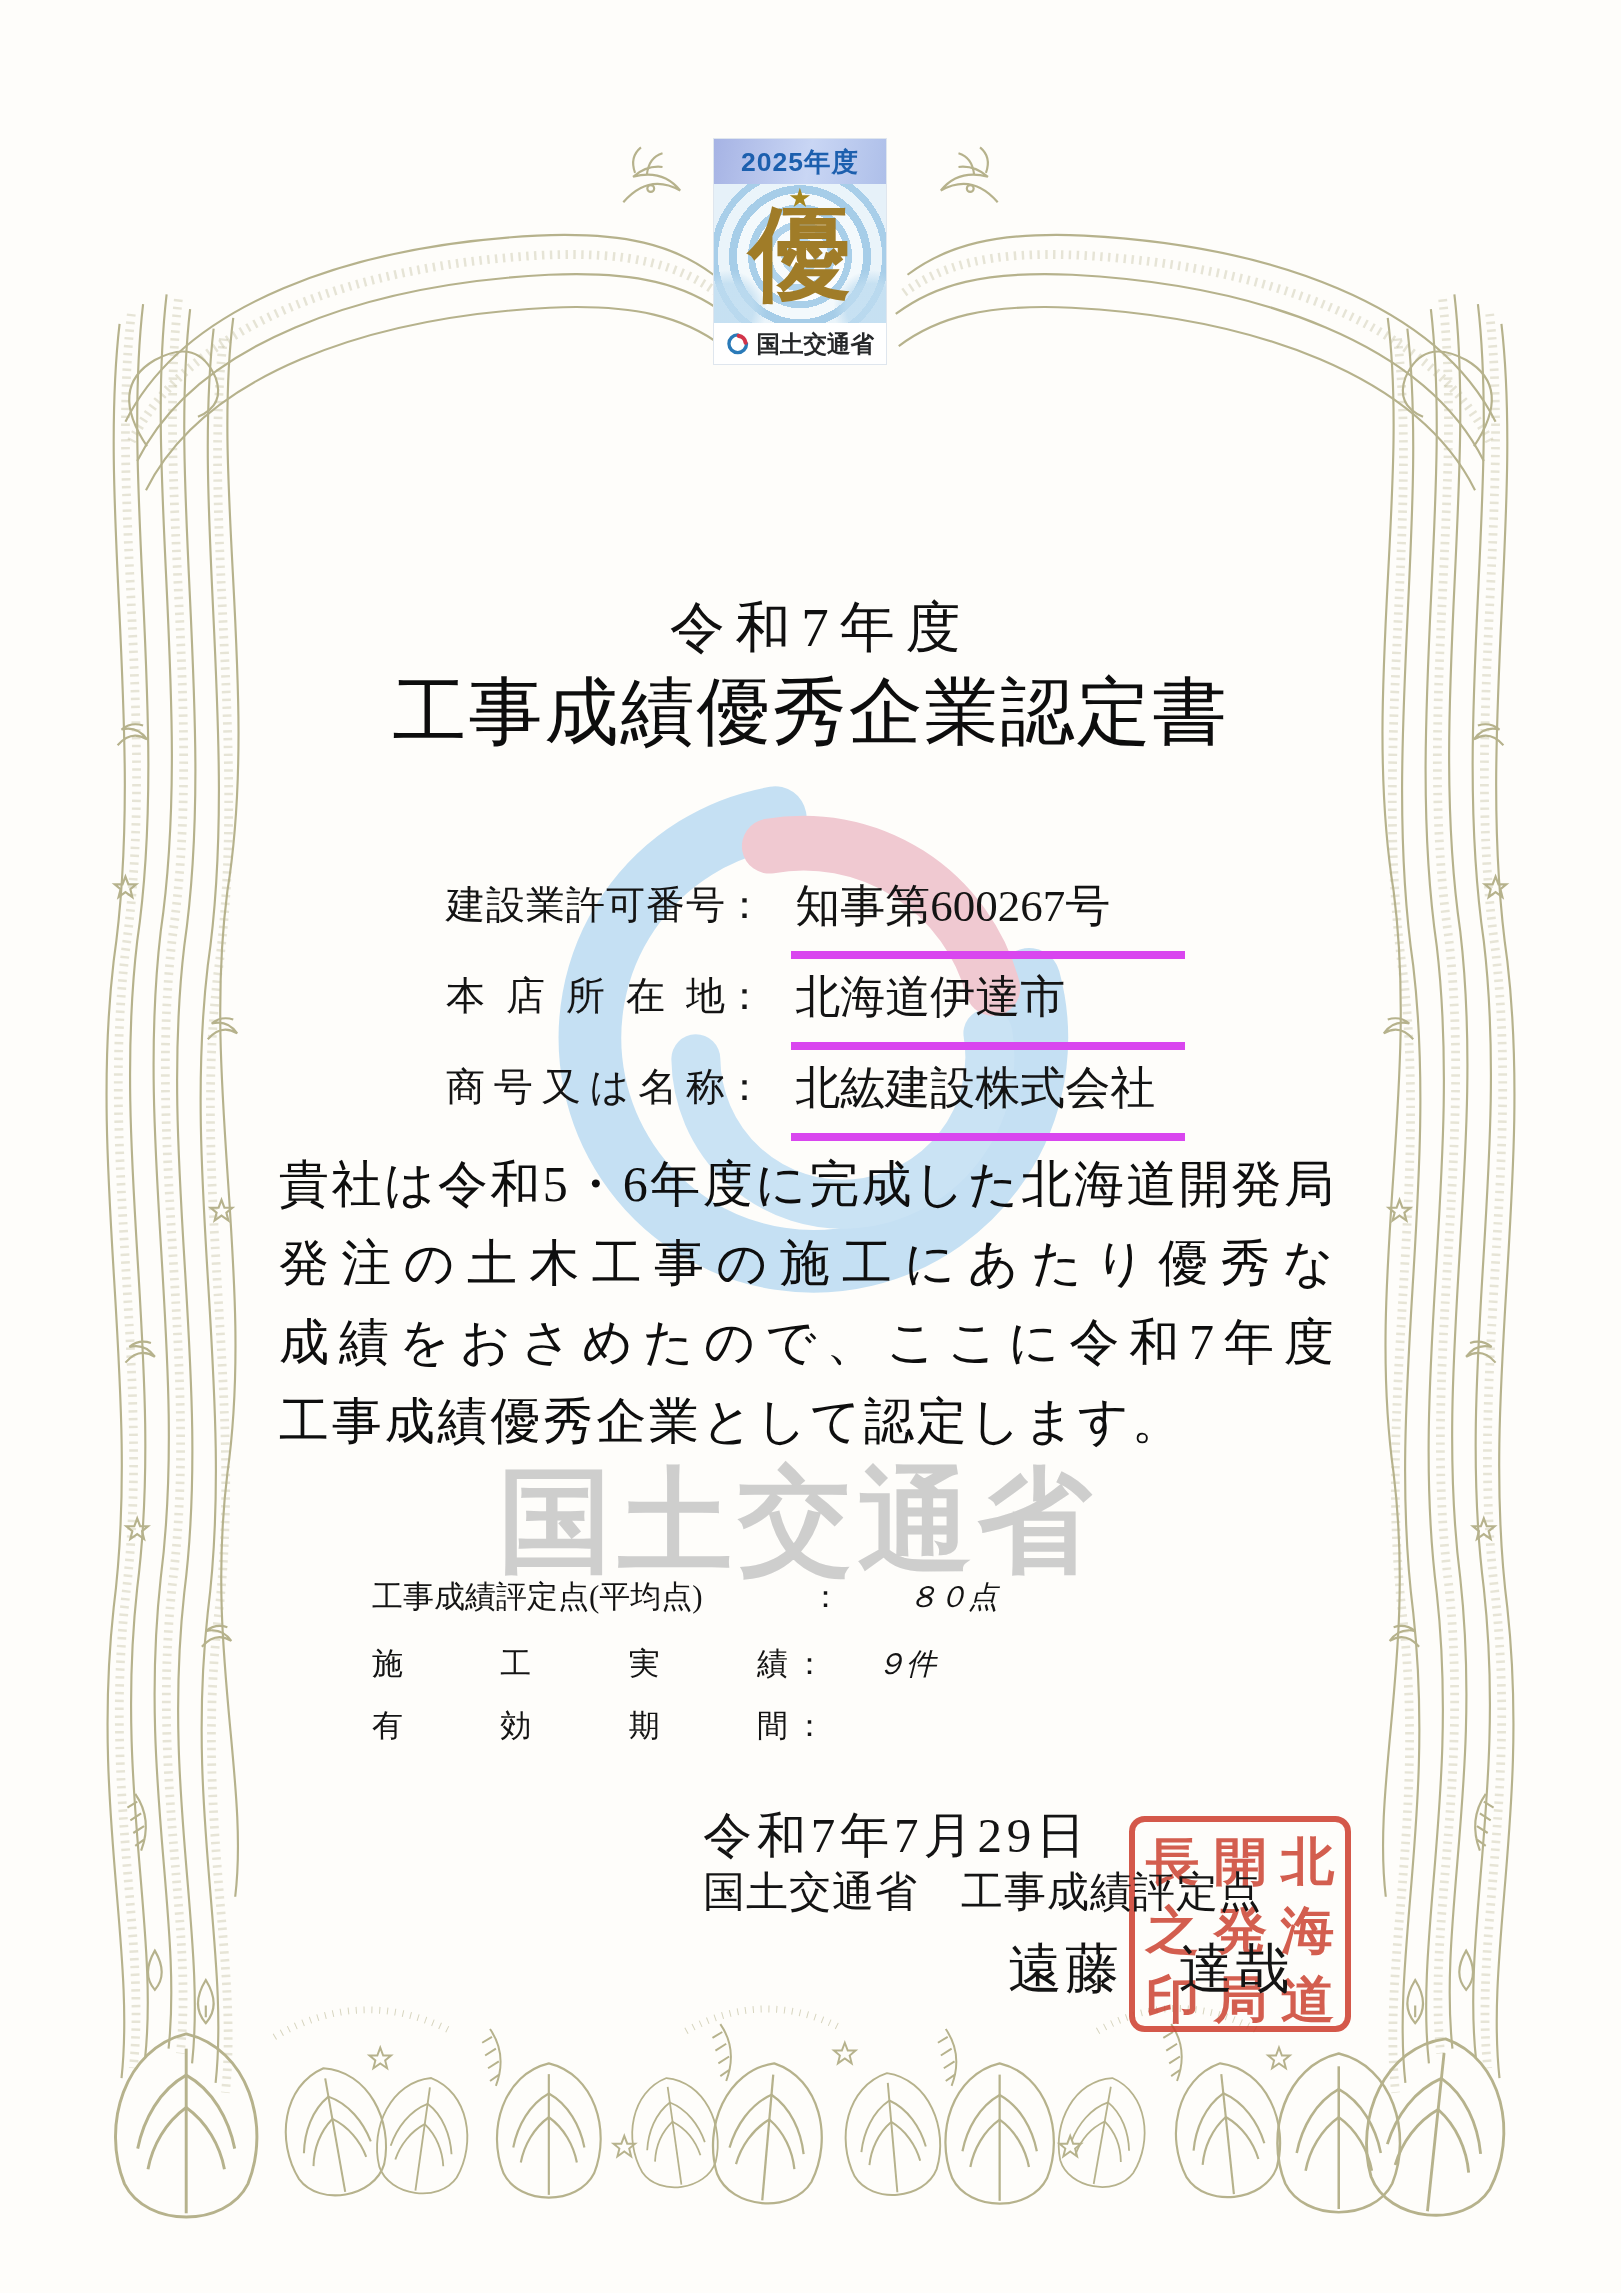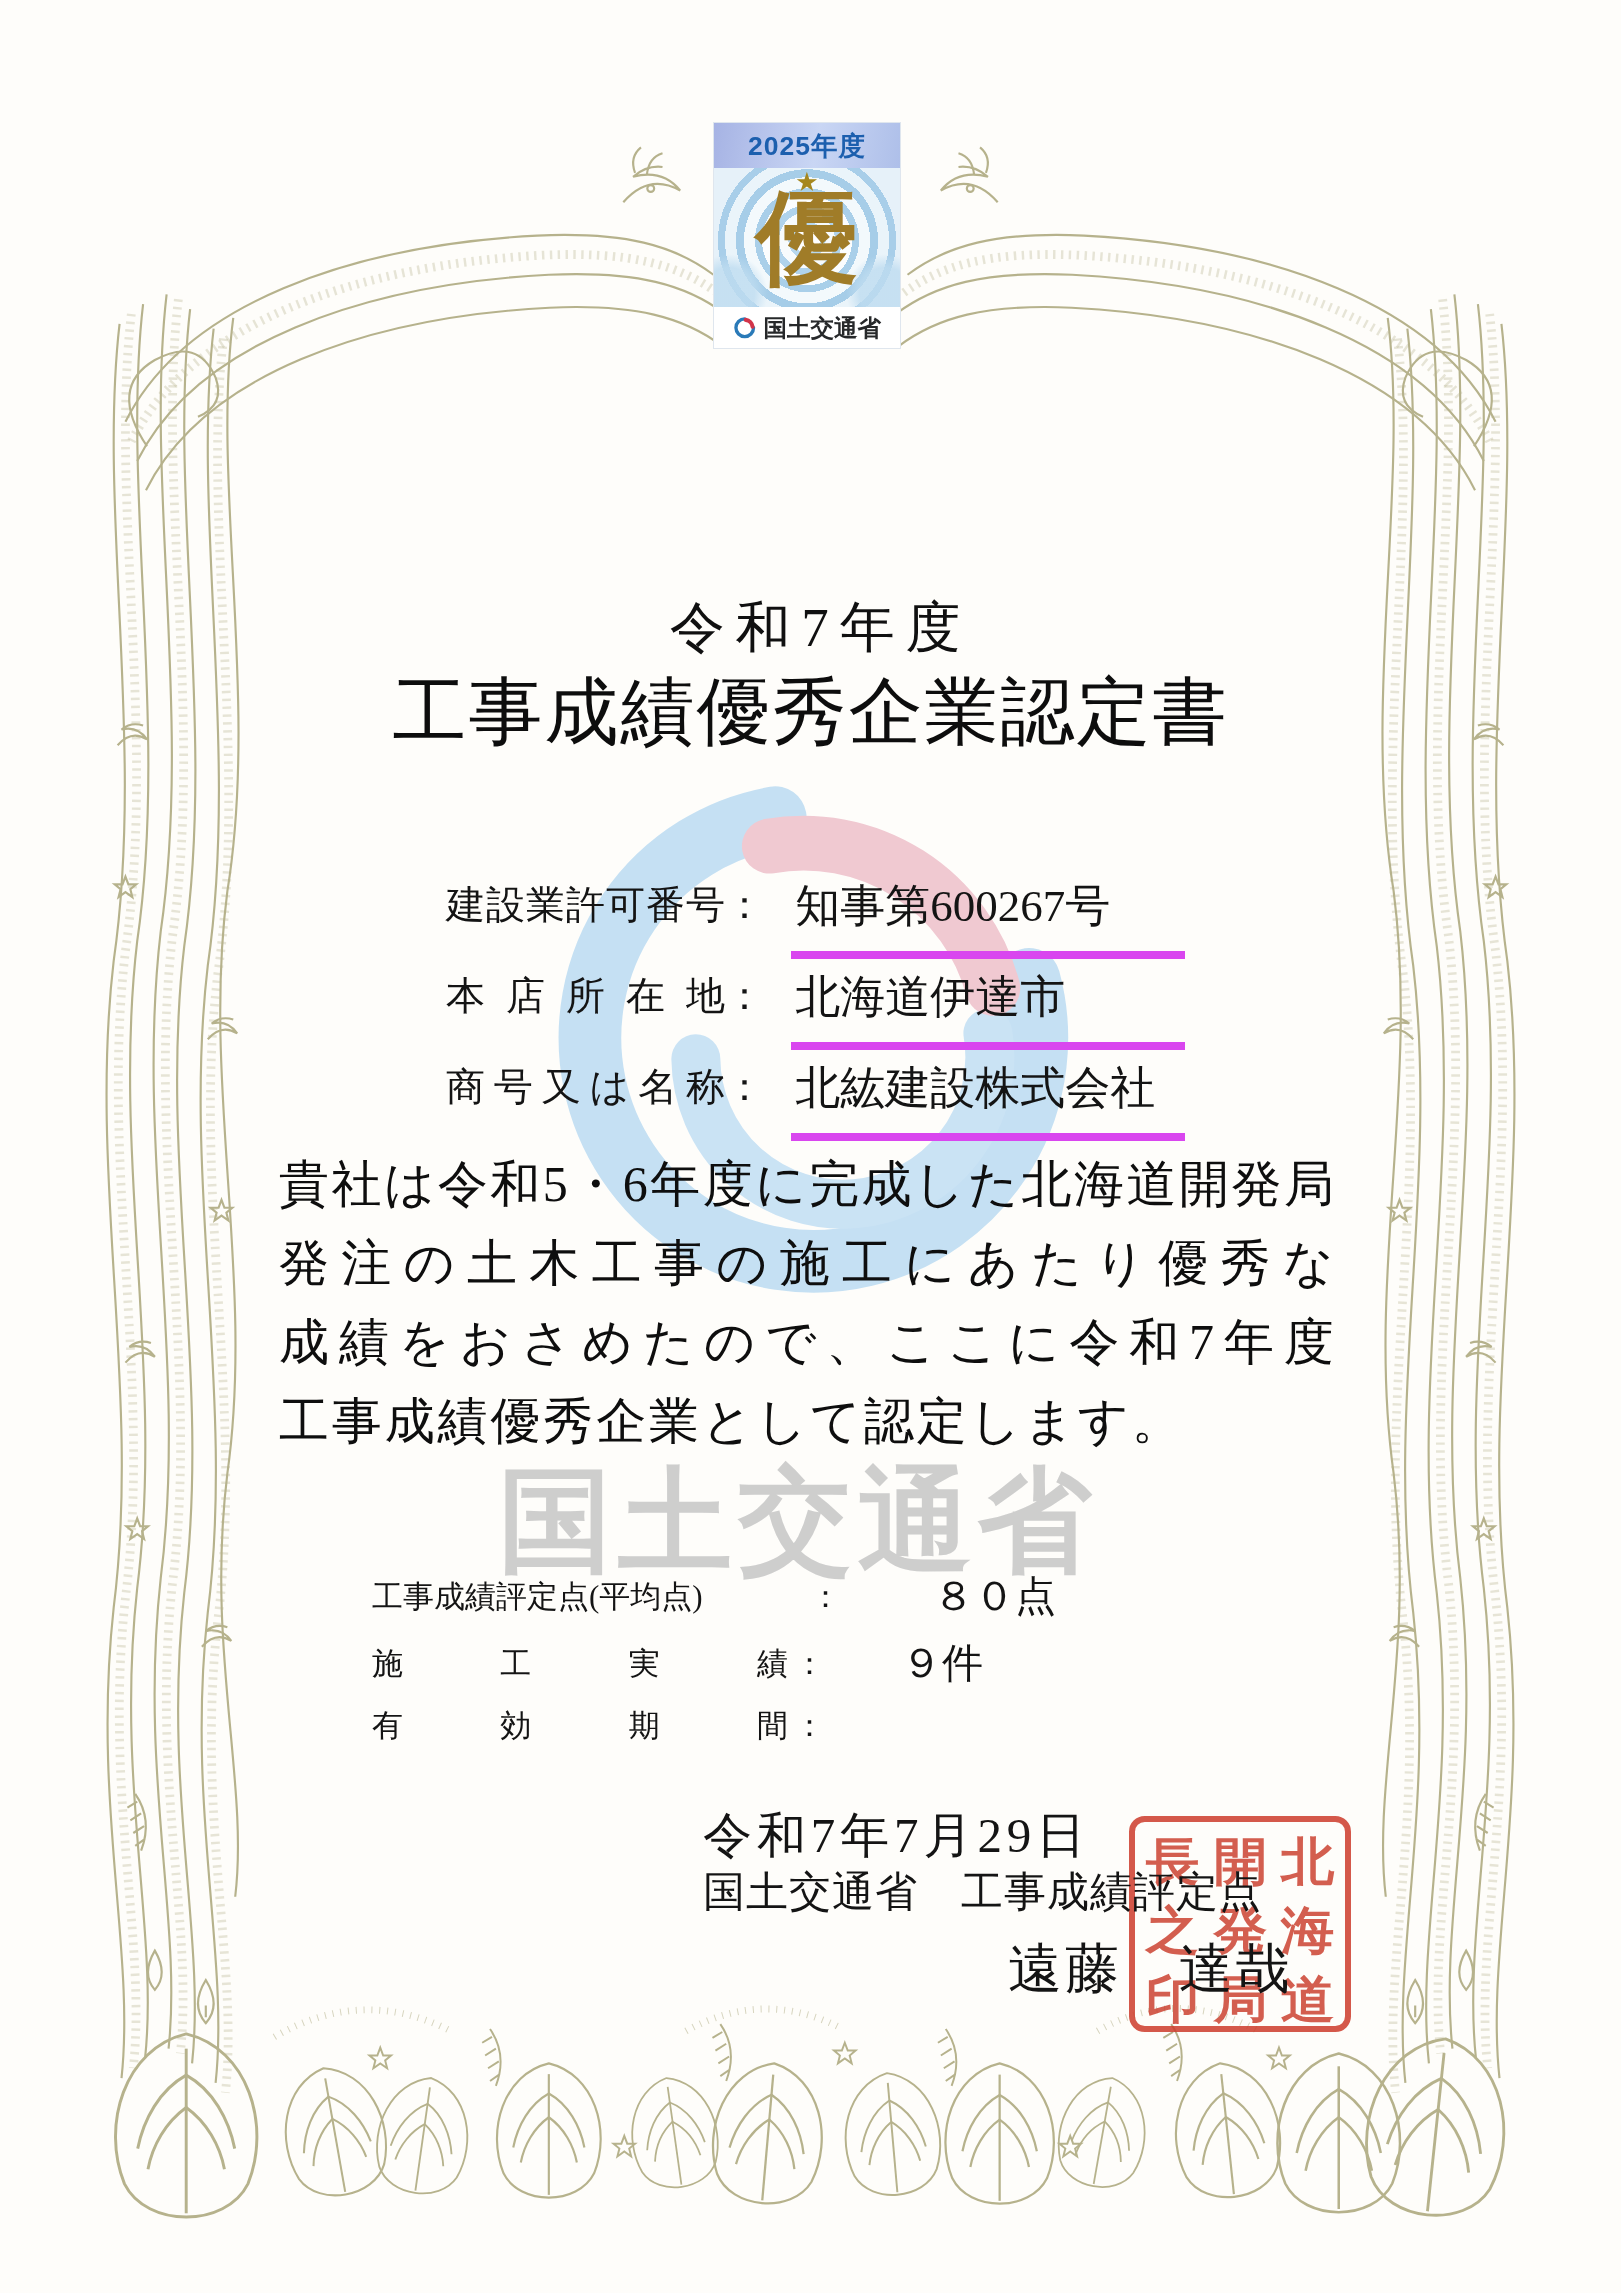--- a/index.html
+++ b/index.html
@@ -9,21 +9,21 @@
     font-family:"Liberation Serif","DejaVu Serif",serif;
     color:#141414;
     overflow:hidden;
   }
   .page{position:relative;width:1621px;height:2294px;background:#fefdfa;}
 
   
   .border-art{position:absolute;left:0;top:0;width:1621px;height:2294px;z-index:2;pointer-events:none;}
 
   
-  .badge{position:absolute;left:714px;top:123px;width:186px;height:225px;z-index:4;
+  .badge{position:absolute;left:714px;top:139px;width:172px;height:225px;z-index:4;
          box-shadow:0 0 0 1px #dfe6ee;background:#fff;}
   .badge-year{height:45px;display:flex;align-items:center;justify-content:center;
     background:linear-gradient(100deg,#a6b3e4 0%,#c9d6f4 55%,#aebfe9 100%);
     font-family:"Liberation Sans",sans-serif;font-weight:bold;font-size:26.5px;color:#1c5fae;letter-spacing:1px;}
   .badge-mid{position:relative;height:139px;overflow:hidden;
     background:
       radial-gradient(circle at 8% 90%, rgba(190,220,240,.8) 0 25.5px, rgba(190,220,240,0) 39px),
       radial-gradient(circle at 92% 90%, rgba(190,220,240,.8) 0 25.5px, rgba(190,220,240,0) 39px),
       radial-gradient(circle at 50% 52%, #ffffff 0 12.7px, #b7d7ee 12.7px 18.6px, #f7fbfd 18.6px 28px,
         #b0d3ec 28px 35px, #fbfdfe 35px 45px, #a9cfe9 45px 52px, #f3f9fc 52px 63px,
@@ -57,21 +57,21 @@
   
   .mlit-mark{position:absolute;left:0;top:0;z-index:1;}
   .wm-text{position:absolute;left:498px;top:1445px;z-index:1;
     font-family:"Liberation Sans",sans-serif;font-weight:600;
     font-size:114px;letter-spacing:5.9px;color:#c3c3c3;opacity:.8;}
 
   
   .stat-row{position:absolute;left:372px;z-index:3;display:flex;align-items:flex-start;}
   .stat-label{width:416px;font-size:31px;line-height:45px;display:flex;justify-content:space-between;}
   .stat-colon{font-size:31px;line-height:45px;margin-left:5.9px;}
-  .stat-value{margin-left:76px;font-size:41px;line-height:45px;}
+  .stat-value{margin-left:51px;font-size:30px;line-height:45px;font-style:italic;}
   .stat-value .v2{display:block;margin-top:2px;}
 
   
   .issue-date{position:absolute;left:703px;top:1803px;z-index:5;font-size:49px;letter-spacing:4.9px;}
   .issuer-org{position:absolute;left:703px;top:1864px;z-index:5;font-size:42px;letter-spacing:1px;}
   .issuer-name{position:absolute;left:1008px;top:1933px;z-index:5;font-size:54px;letter-spacing:2.9px;}
 
   .seal{position:absolute;left:1129px;top:1816px;width:222px;height:216px;z-index:2;
     border:6.9px solid rgba(204,59,42,.85);border-radius:15.7px;box-sizing:border-box;
     display:flex;flex-direction:row-reverse;justify-content:space-around;align-items:stretch;

